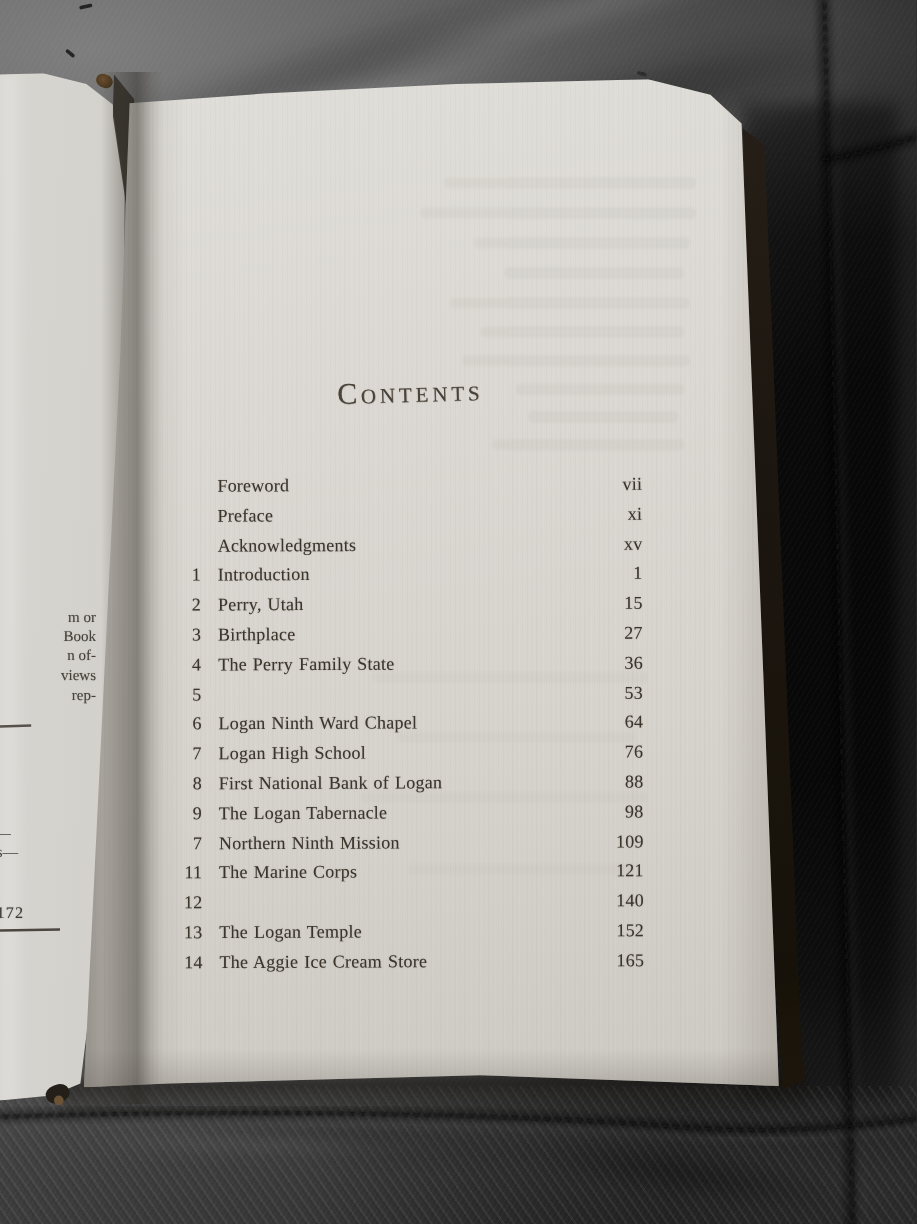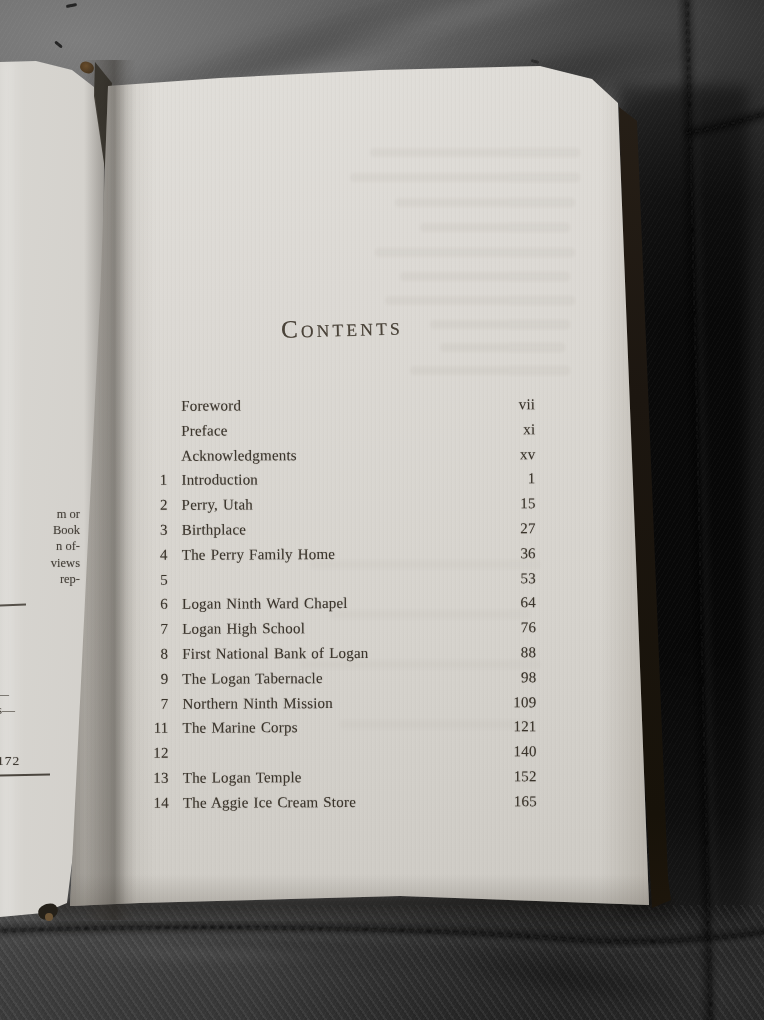--- a/index.html
+++ b/index.html
@@ -225,21 +225,21 @@
             <span class="t">Perry, Utah</span>
             <span class="p">15</span>
           </div>
         <div class="row">
             <span class="num">3</span>
             <span class="t">Birthplace</span>
             <span class="p">27</span>
           </div>
         <div class="row">
             <span class="num">4</span>
-            <span class="t">The Perry Family Home</span>
+            <span class="t">The Perry Family State</span>
             <span class="p">36</span>
           </div>
         <div class="row">
             <span class="num">5</span>
             <span class="p">53</span>
           </div>
         <div class="row">
             <span class="num">6</span>
             <span class="t">Logan Ninth Ward Chapel</span>
             <span class="p">64</span>

